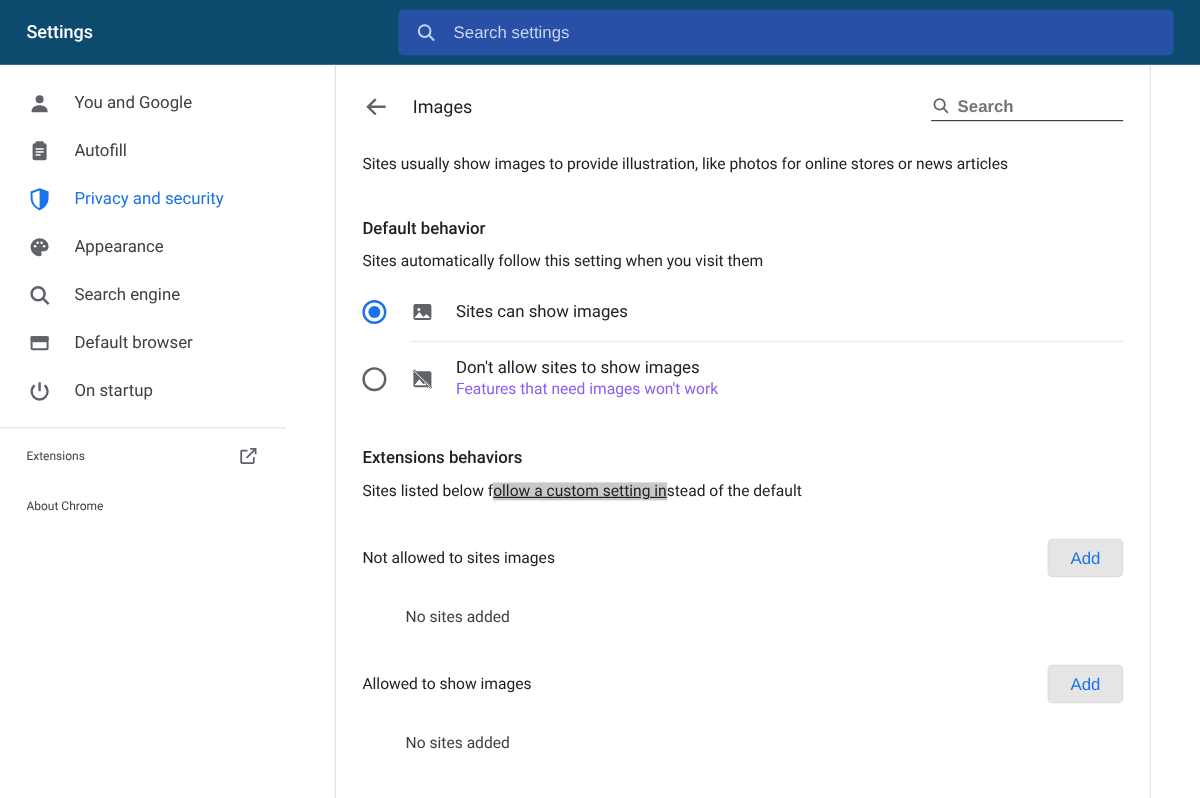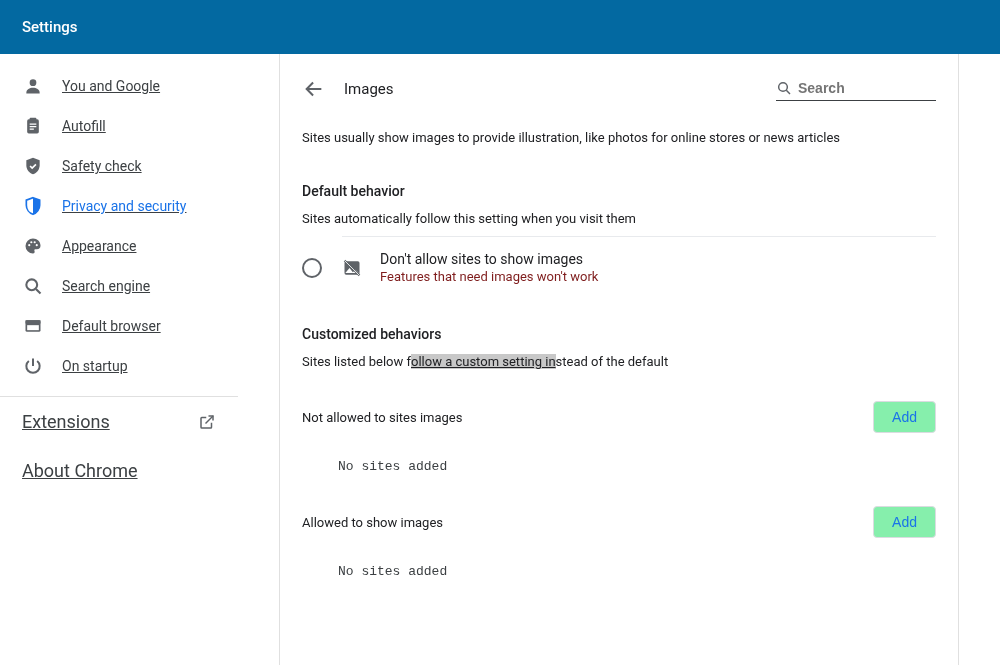--- a/index.html
+++ b/index.html
@@ -6,21 +6,21 @@
   body {
     font-family: "Segoe UI", Roboto, Arial, sans-serif;
     font-size: 13px;
     color: #202124;
     background: #fff;
     width: 1000px;
     height: 665px;
     overflow: hidden;
   }
   .header {
-    background: #0369a1;
+    background: #0c4a6e;
     height: 54px;
     display: flex;
     align-items: center;
     color: #fff;
     gap: 32px;
   }
   .header-title {
     font-size: 15px;
     font-weight: 500;
     padding-left: 22px;
@@ -50,21 +50,20 @@
   .body {
     display: flex;
     height: calc(100% - 54px);
   }
   .sidebar {
     width: 238px;
     border-right: 0;
     padding-top: 12px;
     font-size: 14px;
     color: #3c4043;
-    text-decoration: underline;
   }
   .sidebar-item {
     display: flex;
     align-items: center;
     height: 40px;
     padding-left: 22px;
     cursor: pointer;
   }
   .sidebar-item .icon {
     width: 22px;
@@ -88,21 +87,21 @@
   }
   .sidebar-divider {
     border-top: 1px solid #e0e0e0;
     margin-top: 10px;
   }
   .sidebar-link {
     display: flex;
     align-items: center;
     justify-content: space-between;
     padding: 14px 22px;
-    font-size: 18px;
+    font-size: 10px;
     color: #3c4043;
     cursor: pointer;
   }
   .main {
     flex: 1;
     display: flex;
     justify-content: center;
     overflow-y: auto;
   }
   .content {
@@ -182,57 +181,65 @@
   }
   .radio-row .ricon {
     width: 20px; height:20px;
     margin-right: 18px;
     display:flex; align-items:center; justify-content:center;
     color:#5f6368;
     flex-shrink: 0;
   }
   .radio-row .rtext { display:flex; flex-direction:column; }
   .radio-row .rtitle { font-size: 14px; color:#202124;}
-  .radio-row .rsub { font-size: 13px; color:#7f1d1d; margin-top:2px;text-align:center;}
+  .radio-row .rsub { font-size: 13px; color:#8b5cf6; margin-top:2px;text-align:center;}
   .radio-divider {
     border-top: 1px solid #e8eaed;
     margin-left: 62px;
     margin-right: 22px;
   }
   .list-header {
     display:flex;
     align-items:center;
     justify-content:space-between;
     padding: 22px 22px 0 22px;
   }
   .add-btn {
     border: 1px solid #dadce0;
-    background: #86efac;
+    background: #e5e5e5;
     color: #1a73e8;
     font-size: 14px;
     padding: 7px 18px;
     border-radius: 4px;
     cursor: pointer;
   }
   .empty {
     padding: 26px 22px 10px 58px;
     color: #3c4043;
-    font-family: Liberation Mono, monospace;
   }
   .highlight {
     background: #c8c8c8;
     text-decoration: underline;
   }
   svg { display:block; }
 </style>
 </head>
 <body>
 
 <div class="header">
   <div class="header-title">Settings</div>
+  <div class="search-bar">
+    <span>
+      <svg width="18" height="18" viewBox="0 0 24 24" fill="none" stroke="#c8d3f1" stroke-width="2.2">
+          <circle cx="10.5" cy="10.5" r="6.5"></circle>
+          <line x1="15.5" y1="15.5" x2="21" y2="21"></line>
+        </svg>
+    </span>
+    <input type="text" placeholder="Search settings" style="">
+  </div>
 </div>
 
 <div class="body">
   <div class="sidebar">
     <div class="sidebar-item">
       <span class="icon">
           <svg width="20" height="20" viewBox="0 0 24 24" fill="#5f6368">
             <circle cx="12" cy="8" r="4"></circle>
             <path d="M4 20c0-4 4-6 8-6s8 2 8 6v1H4z"></path>
           </svg>
@@ -243,29 +250,20 @@
       <span class="icon">
           <svg width="20" height="20" viewBox="0 0 24 24" fill="#5f6368">
             <rect x="5" y="4" width="14" height="17" rx="2"></rect>
             <rect x="8" y="2" width="8" height="4" rx="1" fill="#5f6368"></rect>
             <rect x="8" y="9" width="8" height="1.5" fill="#fff"></rect>
             <rect x="8" y="12" width="8" height="1.5" fill="#fff"></rect>
             <rect x="8" y="15" width="5" height="1.5" fill="#fff"></rect>
           </svg>
         </span>
       <span>Autofill</span>
-    </div>
-    <div class="sidebar-item">
-      <span class="icon">
-          <svg width="20" height="20" viewBox="0 0 24 24" fill="#5f6368">
-            <path d="M12 2l8 3v6c0 5-3.5 9.5-8 11-4.5-1.5-8-6-8-11V5l8-3z"></path>
-            <path d="M8.5 12l2.5 2.5 4.5-4.5" stroke="#fff" stroke-width="2" fill="none"></path>
-          </svg>
-        </span>
-      <span>Safety check</span>
     </div>
     <div class="sidebar-item active">
       <span class="icon">
           <svg width="20" height="20" viewBox="0 0 24 24" fill="none">
             <path d="M12 2l8 3v6c0 5-3.5 9.5-8 11-4.5-1.5-8-6-8-11V5l8-3z" stroke="#1a73e8" stroke-width="2"></path>
             <path d="M12 2l8 3v6c0 5-3.5 9.5-8 11V2z" fill="#1a73e8"></path>
           </svg>
         </span>
       <span>Privacy and security</span>
     </div>
@@ -344,38 +342,51 @@
             </span>
           <input type="text" placeholder="Search" style="">
         </div>
       </div>
 
       <div class="desc">Sites usually show images to provide illustration, like photos for online stores or news articles</div>
 
       <div class="section-title">Default behavior</div>
       <div class="section-sub">Sites automatically follow this setting when you visit them</div>
 
+      <div class="radio-row selected">
+        <div class="radio"></div>
+        <div class="ricon">
+            <svg width="20" height="20" viewBox="0 0 24 24" fill="#5f6368">
+              <rect x="3" y="4" width="18" height="16" rx="2"></rect>
+              <circle cx="8.5" cy="9.5" r="1.5" fill="#fff"></circle>
+              <path d="M4 18l5-6 4 5 3-3 4 4H4z" fill="#fff"></path>
+            </svg>
+          </div>
+        <div class="rtext">
+            <div class="rtitle">Sites can show images</div>
+          </div>
+      </div>
       <div class="radio-divider"></div>
       <div class="radio-row">
         <div class="radio"></div>
         <div class="ricon">
             <svg width="20" height="20" viewBox="0 0 24 24" fill="#5f6368">
               <rect x="3" y="4" width="18" height="16" rx="2"></rect>
               <path d="M4 18l5-6 4 5 3-3 4 4H4z" fill="#fff"></path>
               <line x1="3" y1="3" x2="21" y2="21" stroke="#5f6368" stroke-width="2.5"></line>
               <line x1="3" y1="3" x2="21" y2="21" stroke="#fff" stroke-width="1"></line>
             </svg>
           </div>
         <div class="rtext">
           <div class="rtitle">Don't allow sites to show images</div>
           <div class="rsub">Features that need images won't work</div>
         </div>
       </div>
 
-      <div class="section-title">Customized behaviors</div>
+      <div class="section-title">Extensions behaviors</div>
       <div class="section-sub"><span>Sites listed below f</span><span class="highlight">ollow a custom setting in</span><span>stead of the default</span></div>
 
       <div class="list-header">
         <span>Not allowed to sites images</span>
         <button class="add-btn">Add</button>
       </div>
       <div class="empty">No sites added</div>
 
       <div class="list-header">
         <span>Allowed to show images</span>

